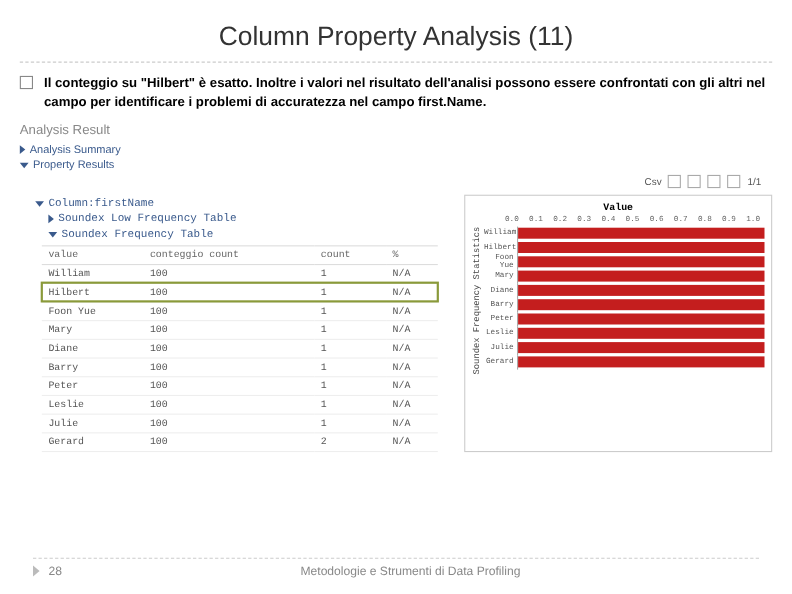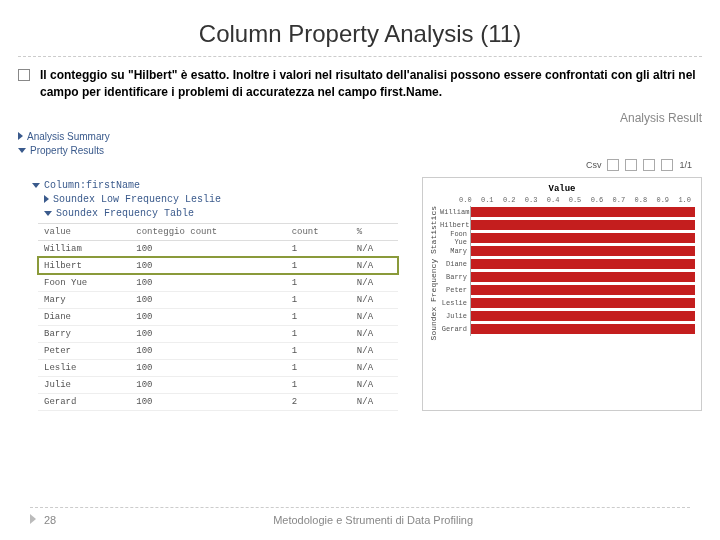--- a/index.html
+++ b/index.html
@@ -3,21 +3,21 @@
 <meta charset="utf-8">
 <style>
   * { box-sizing: border-box; margin: 0; padding: 0; }
   body { font-family: Arial, sans-serif; background: #fff; width: 720px; height: 540px; position: relative; }
   .slide { padding: 20px 18px; }
   .title { font-size: 24px; font-weight: normal; color: #333; text-align: center; margin-bottom: 8px; }
   .hr-dotted { border: none; border-top: 1px dashed #ccc; margin: 4px 0 10px 0; }
   .bullet-row { display: flex; gap: 10px; margin-bottom: 10px; }
   .checkbox { width: 12px; height: 12px; border: 1px solid #888; margin-top: 2px; flex-shrink: 0; }
   .bullet-text { font-size: 12px; line-height: 1.4; color: #000; font-weight: bold; }
-  .section-label { font-size: 12px; color: #888; margin: 8px 0 4px 0; text-align: right; }
+  .section-label { font-size: 12px; color: #888; margin: 8px 0 4px 0; }
   .analysis-area { margin-top: 6px; }
   .collapse-header { display: flex; align-items: center; gap: 4px; font-size: 10px; color: #3a5a8c; margin: 3px 0; text-align: right; }
   .tri { width: 0; height: 0; border-left: 4px solid transparent; border-right: 4px solid transparent; border-top: 5px solid #3a5a8c; }
   .tri-right { border-top: 4px solid transparent; border-bottom: 4px solid transparent; border-left: 5px solid #3a5a8c; border-right: none; }
   .toolbar { display: flex; justify-content: flex-end; align-items: center; gap: 6px; font-size: 9px; color: #555; margin: 2px 10px 6px 0; }
   .tool-icon { width: 12px; height: 12px; border: 1px solid #aaa; }
   .content-row { display: flex; gap: 24px; margin-top: 4px; font-family: Liberation Mono, monospace; }
   .table-area { flex: 1; }
   .sub-headers { margin-left: 14px; }
   .data-table { width: 100%; border-collapse: collapse; font-size: 9px; margin-top: 4px; margin-left: 20px; width: calc(100% - 20px); }
@@ -74,21 +74,21 @@
 
     <div class="content-row">
       <div class="table-area">
         <div class="sub-headers">
           <div class="collapse-header">
             <div class="tri"></div>
             <span>Column:firstName</span>
           </div>
           <div class="collapse-header" style="margin-left:12px">
             <div class="tri tri-right"></div>
-            <span>Soundex Low Frequency Leslie</span>
+            <span>Soundex Low Frequency Table</span>
           </div>
           <div class="collapse-header" style="margin-left:12px">
             <div class="tri"></div>
             <span>Soundex Frequency Table</span>
           </div>
         </div>
         <table class="data-table">
           <thead>
               <tr>
             <th>value</th>

